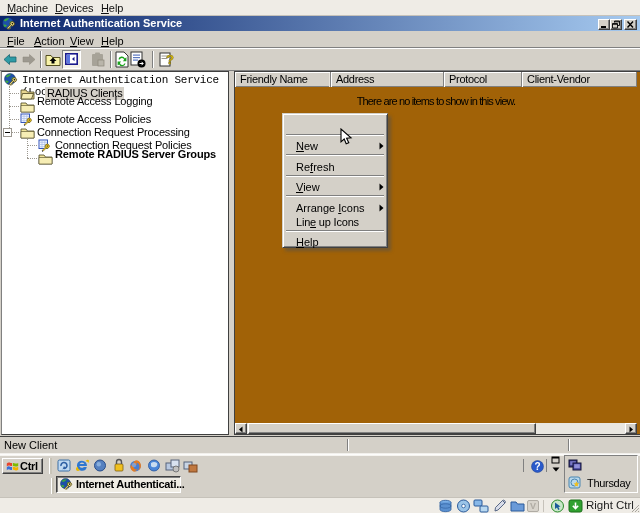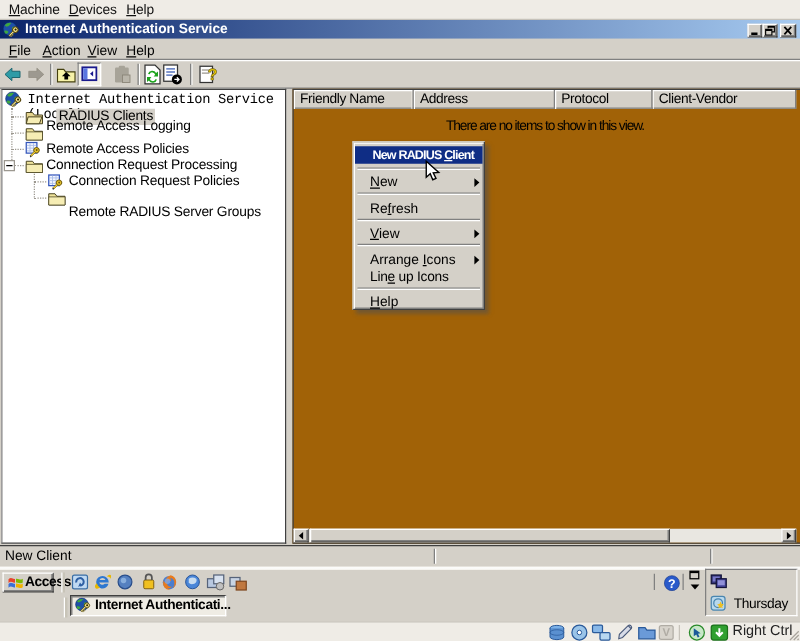--- a/index.html
+++ b/index.html
@@ -180,21 +180,21 @@
       <rect x="8.6" y="9" width="1.3" height="4.4" fill="#F0CB2E" stroke="#7A650F" stroke-width="0.5"></rect>
       <path d="M8.6 13.4 L9.9 13.4 L9.9 14.6 L8.6 14.2 Z" fill="#222"></path>
     </g>
   </svg>
   <span class="abs" style="left:54px;top:67px;letter-spacing:-0.15px;">Connection Request Policies</span>
 
   <svg class="abs" style="left:37px;top:80px;" width="15" height="13" viewBox="0 0 15 13">
     <path d="M1 3 L6 3 L7.5 5 L14 5 L14 12 L1 12 Z" fill="#F0E49C" stroke="#4A4420" stroke-width="0.8"></path>
     <path d="M1 5.5 L14 5.5 L14 12 L1 12 Z" fill="#F6EDB4" stroke="#4A4420" stroke-width="0.6"></path>
   </svg>
-  <span class="abs" style="left:54px;top:92px;letter-spacing:-0.15px;">Remote RADIUS Server Groups</span>
+  <span class="abs" style="left:54px;top:76px;letter-spacing:-0.15px;font-weight:bold;">Remote RADIUS Server Groups</span>
 </div>
 
 <div class="abs" style="left:234px;top:71px;width:468px;height:364px;background:#a16207;border:1px solid #404040;">
 
   <div class="abs" style="left:0;top:0;width:402px;height:15px;background:#D4D0C8;border-bottom:1px solid #808080;">
     <div class="abs" style="left:0;top:0;width:96px;height:15px;border-right:1px solid #808080;box-shadow:inset 1px 1px 0 #fff, inset -1px 0 0 #E8E4DC;padding:1px 0 0 5px;letter-spacing:-0.3px;">Friendly Name</div>
     <div class="abs" style="left:96px;top:0;width:113px;height:15px;border-right:1px solid #808080;box-shadow:inset 1px 1px 0 #fff;padding:1px 0 0 5px;letter-spacing:-0.3px;">Address</div>
     <div class="abs" style="left:209px;top:0;width:78px;height:15px;border-right:1px solid #808080;box-shadow:inset 1px 1px 0 #fff;padding:1px 0 0 5px;letter-spacing:-0.3px;">Protocol</div>
     <div class="abs" style="left:287px;top:0;width:115px;height:15px;border-right:1px solid #808080;box-shadow:inset 1px 1px 0 #fff;padding:1px 0 0 5px;letter-spacing:-0.3px;">Client-Vendor</div>
   </div>
@@ -209,21 +209,20 @@
     <div class="abs" style="left:13px;top:0;width:288px;height:11px;background:#D4D0C8;border:1px solid;border-color:#fff #404040 #404040 #fff;box-shadow:inset -1px -1px 0 #808080;"></div>
     <div class="abs" style="left:390px;top:0;width:12px;height:11px;background:#D4D0C8;border:1px solid;border-color:#fff #404040 #404040 #fff;box-shadow:inset -1px -1px 0 #808080;">
       <svg width="10" height="9" viewBox="0 0 10 9">
           <path d="M3.5 1.5 L7 4.5 L3.5 7.5 Z" fill="#000"></path>
         </svg>
     </div>
   </div>
 </div>
 
 <div class="abs" style="left:282px;top:113px;width:106px;height:135px;background:#D4D0C8;border:1px solid;border-color:#D4D0C8 #404040 #404040 #D4D0C8;box-shadow:inset 1px 1px 0 #fff,inset -1px -1px 0 #808080, 3px 3px 3px rgba(80,80,80,0.55);">
-  <div class="abs" style="left:1px;top:2.5px;width:102px;height:14px;background:#0F2D85;color:#fff;font-weight:bold;font-size:10px;padding:2px 0 0 14px;white-space:nowrap;letter-spacing:-0.65px;">New RADIUS <u>C</u>lient</div>
   <div class="abs" style="left:3px;top:19.5px;width:98px;height:2px;border-top:1px solid #808080;border-bottom:1px solid #fff;"></div>
   <div class="abs" style="left:13px;top:26px;white-space:nowrap;"><u>N</u>ew</div>
   <svg class="abs" style="left:96px;top:28px;" width="5" height="8" viewBox="0 0 5 8">
       <path d="M0.5 0.5 L4.5 4 L0.5 7.5 Z" fill="#000"></path>
     </svg>
   <div class="abs" style="left:3px;top:40px;width:98px;height:2px;border-top:1px solid #808080;border-bottom:1px solid #fff;"></div>
   <div class="abs" style="left:13px;top:47px;white-space:nowrap;">Re<u>f</u>resh</div>
   <div class="abs" style="left:3px;top:60.5px;width:98px;height:2px;border-top:1px solid #808080;border-bottom:1px solid #fff;"></div>
   <div class="abs" style="left:13px;top:67px;white-space:nowrap;"><u>V</u>iew</div>
   <svg class="abs" style="left:96px;top:69px;" width="5" height="8" viewBox="0 0 5 8">
@@ -252,21 +251,21 @@
 <div class="abs" style="left:0;top:452px;width:640px;height:45px;background:#D4D0C8;">
   <div class="abs" style="left:0;top:1px;width:640px;height:3px;background:linear-gradient(to bottom,#E8E5DE,#FFFFFF 40%,#F2F0EA);"></div>
 
   <div class="abs" style="left:2px;top:6px;width:41px;height:16px;background:#D4D0C8;border:1px solid;border-color:#fff #404040 #404040 #fff;box-shadow:inset -1px -1px 0 #808080;">
     <svg class="abs" style="left:3px;top:1px;" width="13" height="13" viewBox="0 0 13 13">
       <path d="M0.8 3.4 Q2.2 2 3.6 2.6 Q4.9 3.2 6 3.1 L6 6.1 Q4.9 6.2 3.6 5.6 Q2.2 5 0.8 6.4 Z" fill="#E8432C"></path>
       <path d="M6.8 3 Q7.9 2.8 9.2 3.4 Q10.6 4 12.2 2.9 L12.2 5.9 Q10.6 7 9.2 6.4 Q7.9 5.8 6.8 6 Z" fill="#7FBA00"></path>
       <path d="M0.8 7.2 Q2.2 5.8 3.6 6.4 Q4.9 7 6 6.9 L6 9.9 Q4.9 10 3.6 9.4 Q2.2 8.8 0.8 10.2 Z" fill="#3B6FD8"></path>
       <path d="M6.8 6.8 Q7.9 6.6 9.2 7.2 Q10.6 7.8 12.2 6.7 L12.2 9.7 Q10.6 10.8 9.2 10.2 Q7.9 9.6 6.8 9.8 Z" fill="#F2B200"></path>
     </svg>
-    <span class="abs" style="left:17px;top:1px;font-weight:bold;letter-spacing:-0.3px;">Access</span>
+    <span class="abs" style="left:17px;top:1px;font-weight:bold;letter-spacing:-0.3px;">Ctrl</span>
   </div>
 
   <div class="abs" style="left:49px;top:6px;width:3px;height:16px;border-left:1px solid #fff;background:#C8C4B8;"></div>
 
   <svg class="abs" style="left:57px;top:6px;" width="14" height="15" viewBox="0 0 14 15">
     <rect x="1" y="2" width="12" height="11" rx="1.5" fill="#BFD9F2" stroke="#3A6EA5" stroke-width="1"></rect>
     <path d="M4 8 A3 3 0 1 1 7 10.5" stroke="#2E5FA3" stroke-width="1.6" fill="none"></path>
     <path d="M5.5 11.5 L8.5 10 L7 8 Z" fill="#2E5FA3"></path>
   </svg>
   <svg class="abs" style="left:75px;top:6px;" width="14" height="15" viewBox="0 0 14 15">

